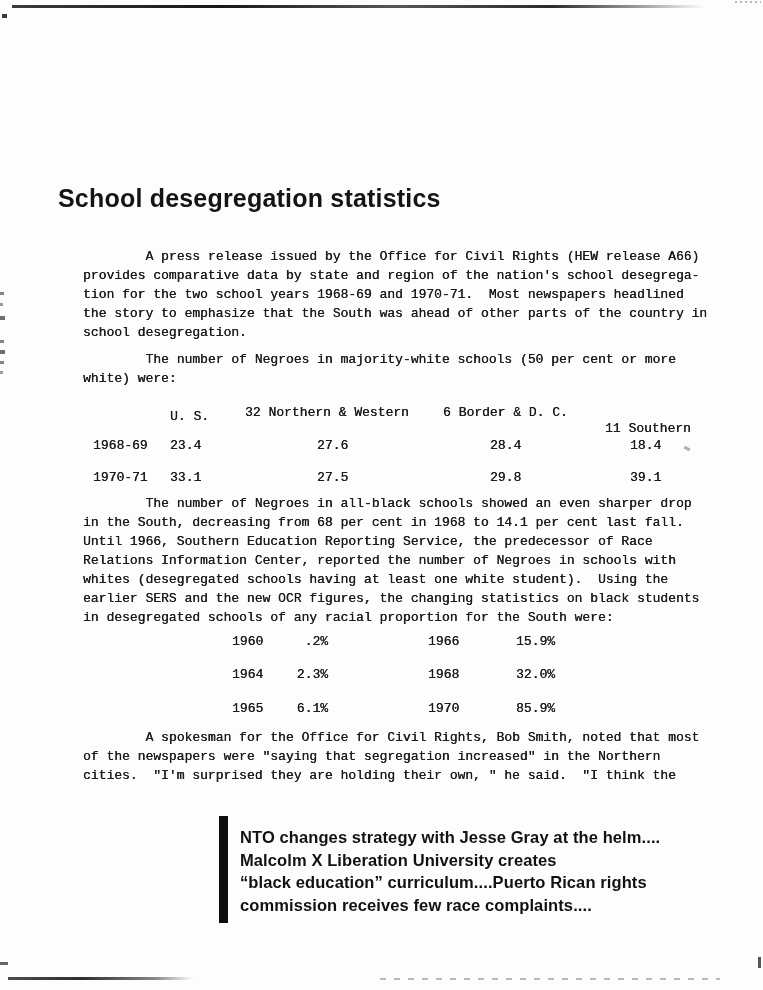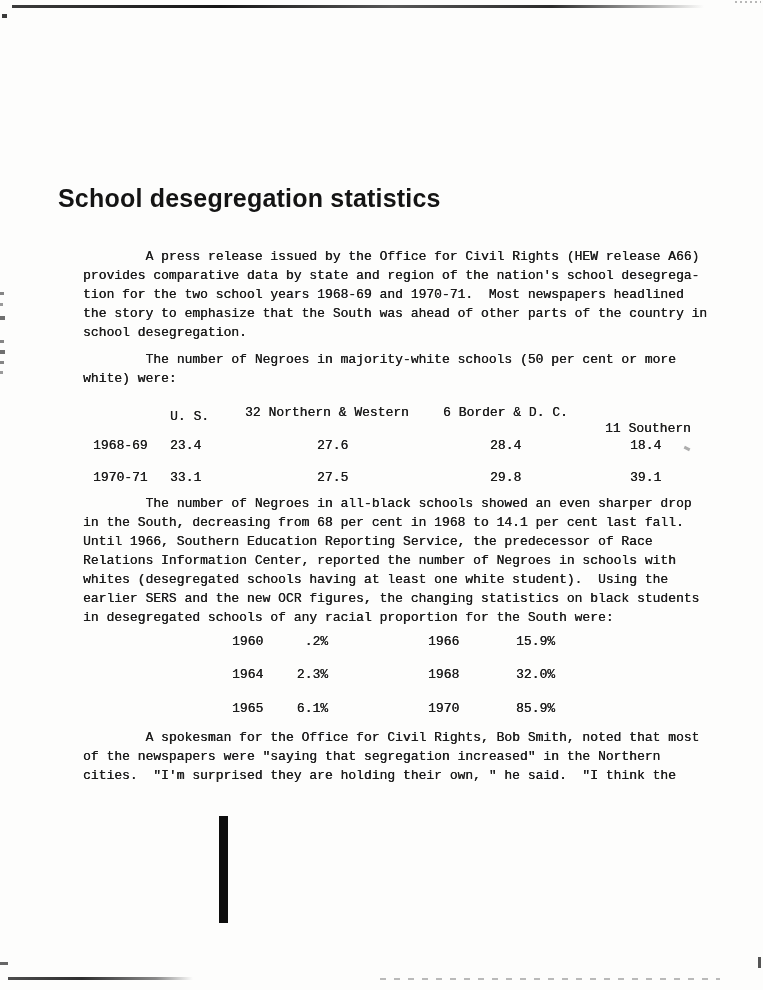--- a/index.html
+++ b/index.html
@@ -131,14 +131,18 @@
       <span class="pct-cell pct-yr">1970</span>
       <span class="pct-cell pct-vr">85.9%</span>
     </div>
   </div>
 
   <div class="body-text p4">        A spokesman for the Office for Civil Rights, Bob Smith, noted that most
 of the newspapers were "saying that segregation increased" in the Northern
 cities.  "I'm surprised they are holding their own, " he said.  "I think the</div>
 
   <div class="inside-bar"></div>
+  <div class="inside-contents">NTO changes strategy with Jesse Gray at the helm....
+Malcolm X Liberation University creates
+“black education” curriculum....Puerto Rican rights
+commission receives few race complaints....</div>
 
 </div>
 
 </body></html>

